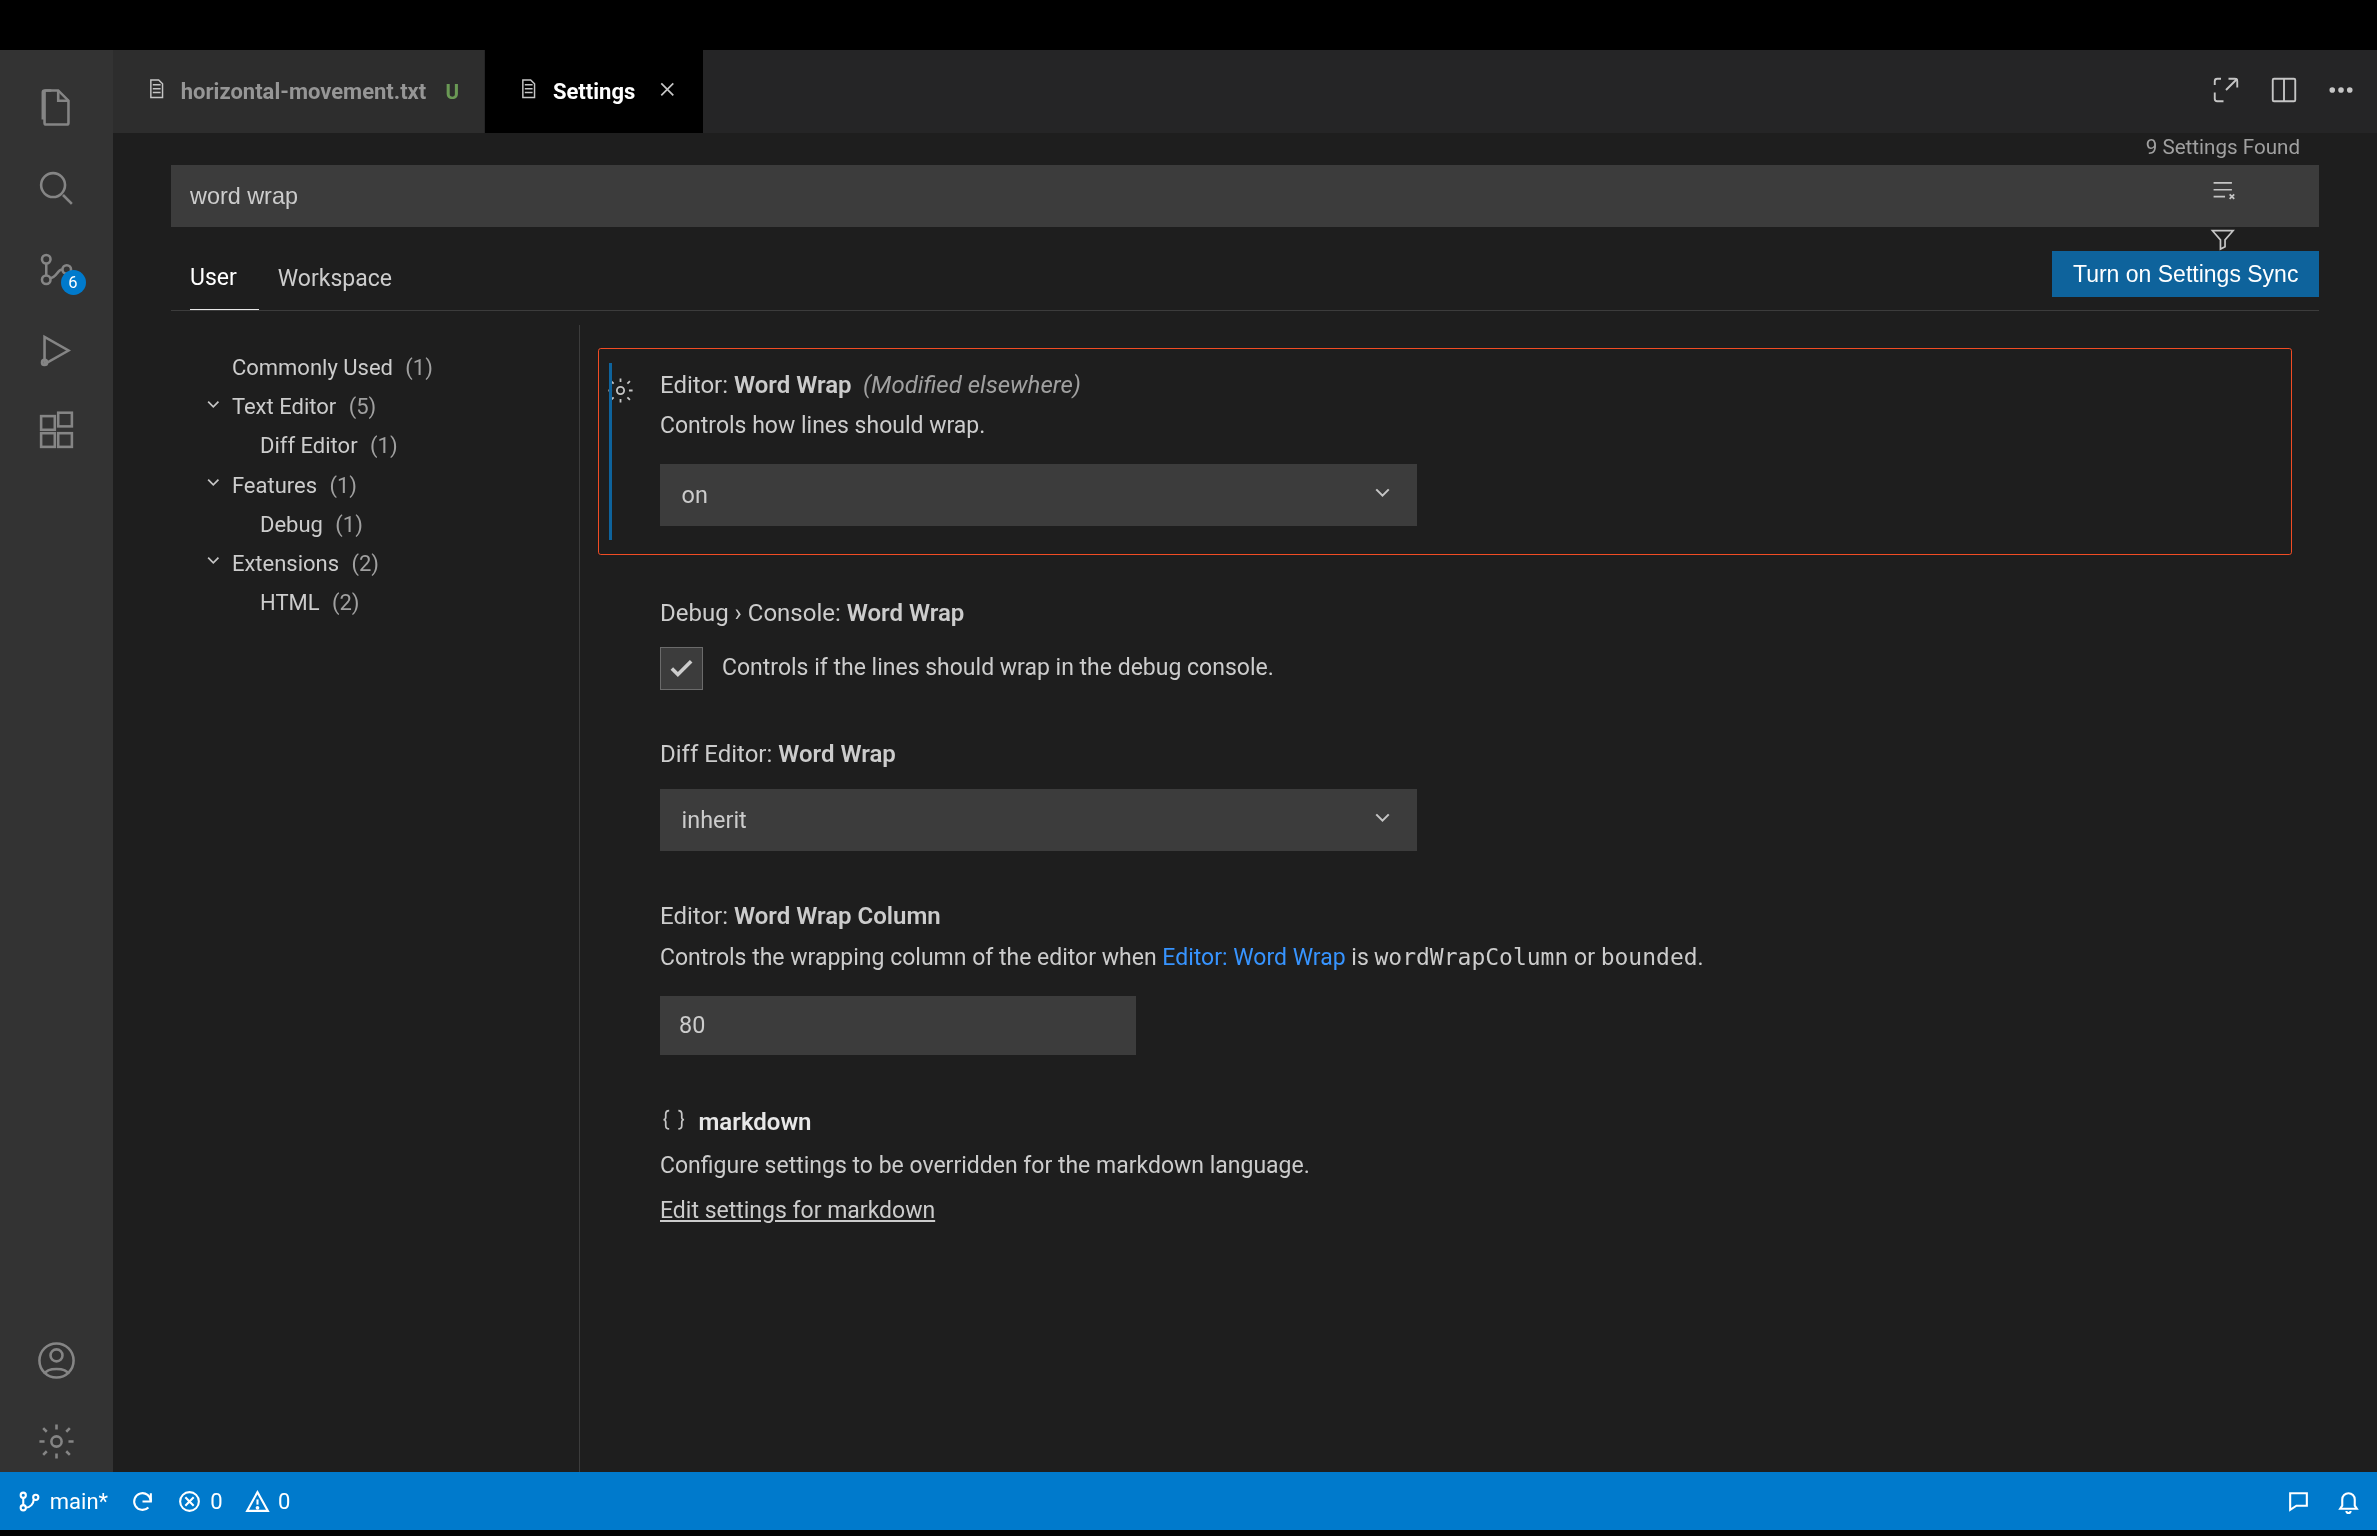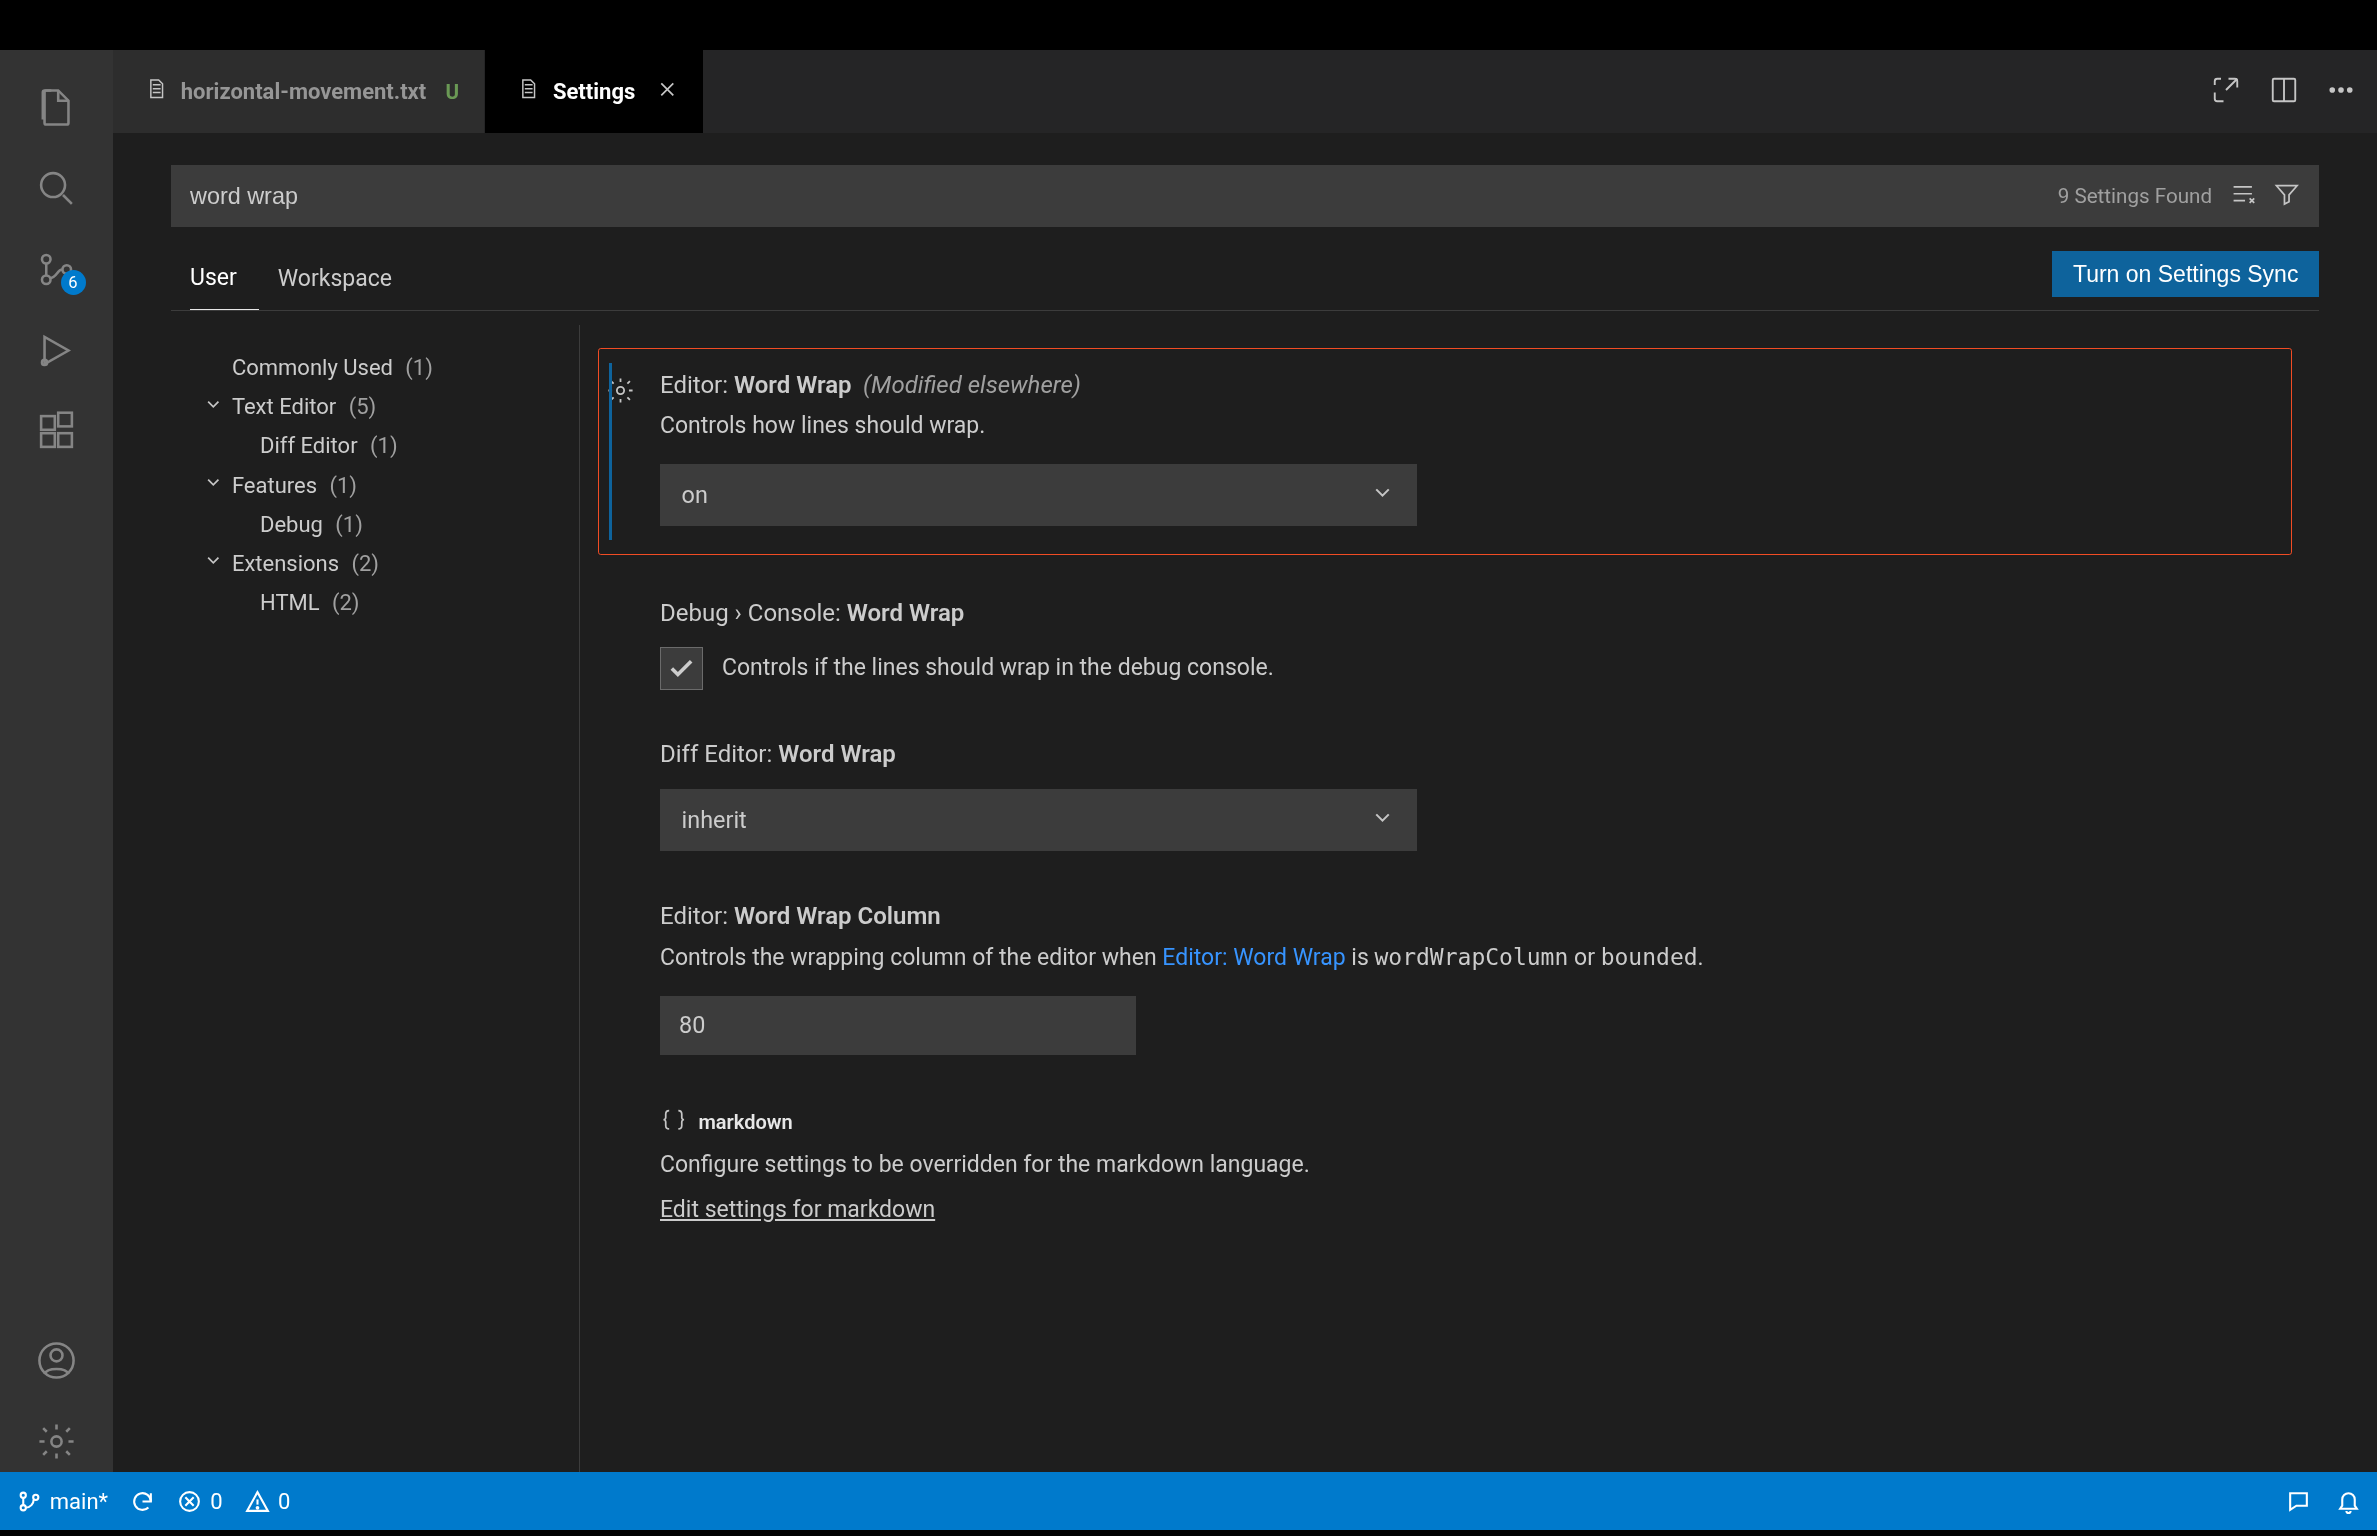--- a/index.html
+++ b/index.html
@@ -65,21 +65,21 @@
     background: #3c3c3c;
     border: 0.7px solid #3c3c3c;
     display: flex; align-items: center;
     padding: 0 18px;
     font-size: 23.4px;
   }
   .search-row input {
     flex: 1; background: transparent; border: none; outline: none;
     color: #cccccc; font-size: 23.4px;
   }
-  .search-meta { font-size: 20.6px; color: #a0a0a0; display: flex; align-items: center; gap: 16.5px; }
+  .search-meta { font-size: 20.6px; color: #a0a0a0; display: flex; align-items: center; gap: 16.5px; flex-direction: column; }
   .search-meta svg { width: 27.5px; height: 27.5px; stroke: #c5c5c5; fill: none; stroke-width: 1.5; }
   .scope-row {
     display: flex; align-items: center; margin-top: 23.4px;
     border-bottom: 0.7px solid #3c3c3c;
     padding-left: 19px;
   }
   .scope-tab {
     font-size: 23px; padding: 13.8px 22px 18px 0; color: #cccccc; margin-right: 19px;
   }
   .scope-tab.active { border-bottom: 1.4px solid #e7e7e7; color: #ffffff; }
@@ -139,21 +139,21 @@
     width: 43px; height: 43px; background: #3c3c3c; border: 0.7px solid #6b6b6b;
     display: flex; align-items: center; justify-content: center;
   }
   .checkbox svg { width: 29px; height: 29px; stroke: #cccccc; fill: none; stroke-width: 3; }
   .num-input {
     margin-top: 20.6px; width: 476px; height: 59px;
     background: #3c3c3c; border: 0.7px solid #3c3c3c;
     display: flex; align-items: center; padding: 0 18px;
     font-size: 23.4px; color: #cccccc;
   }
-  .lang-row { display: flex; align-items: center; gap: 11px; font-size: 20px; color: #e7e7e7; font-weight: 600; }
+  .lang-row { display: flex; align-items: center; gap: 11px; font-size: 24px; color: #e7e7e7; font-weight: 600; }
   .lang-row svg { width: 27.5px; height: 27.5px; stroke: #c5c5c5; fill: none; stroke-width: 1.5; }
   .edit-link { font-size: 23px; color: #cccccc; text-decoration: underline; margin-top: 13.8px; display: inline-block; }
   
   .status-bar {
     position: absolute; left: 0; right: 0; bottom: 6px; height: 58px;
     background: #007acc; color: #fff; display: flex; align-items: center;
     font-size: 22px; padding: 0 16.5px; gap: 22px;
   }
   .status-bar .right { margin-left: auto; display: flex; gap: 25px; }
   .status-item { display: flex; align-items: center; gap: 8.3px; }

